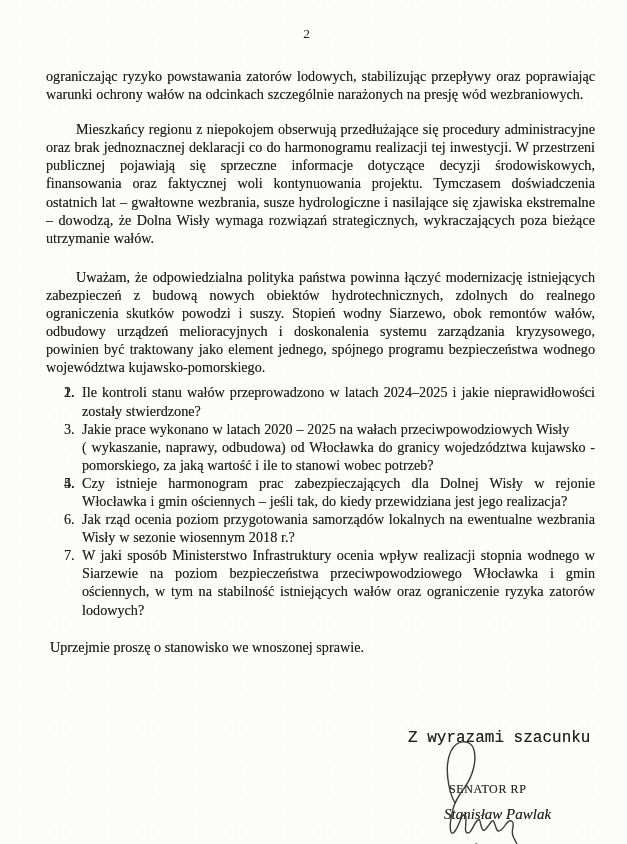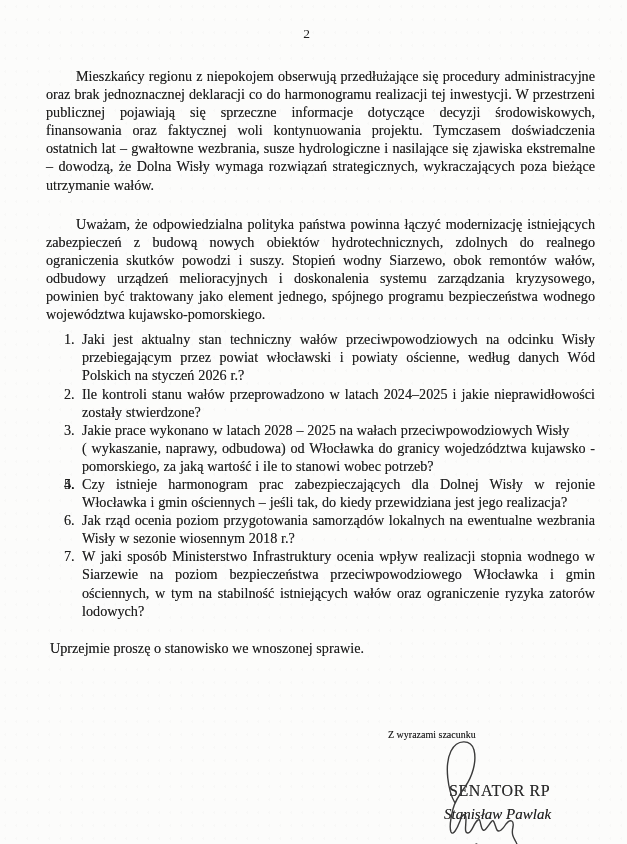--- a/index.html
+++ b/index.html
@@ -51,28 +51,29 @@
     position: relative;
     padding-left: 36px;
     text-align: justify;
     word-spacing: 0.02em;
   }
   .q-num { position: absolute; left: 18px; top: 0; }
   .q-text { white-space: pre-line; }
   .closing-line { margin: 19px 0 0 4px; }
   .sig-salutation {
     position: absolute;
-    left: 388px; top: 729px;
-    font-size: 10px;
+    left: 408px; top: 729px;
+    font-size: 16px;
     text-shadow: 0 0 0.5px rgba(25,25,25,0.55);
+    font-family: Liberation Mono, monospace;
   }
   .sig-title {
     position: absolute;
     left: 449px; top: 782px;
-    font-size: 16px;
+    font-size: 12px;
     letter-spacing: 0.6px;
     color: #2a2a2a;
     text-shadow: 0 0 0.5px rgba(25,25,25,0.5);
   }
   .sig-name {
     position: absolute;
     left: 444px; top: 806px;
     font-size: 15px;
     font-style: italic;
     color: #222;
@@ -85,35 +86,35 @@
   }
 </style>
 </head>
 <body>
 
 <div class="page">
 
   <div class="page-number">2</div>
 
   <div class="content">
+    <p class="para first">ograniczając ryzyko powstawania zatorów lodowych, stabilizując przepływy oraz poprawiając warunki ochrony wałów na odcinkach szczególnie narażonych na presję wód wezbraniowych.</p>
     <p class="para mb-sm">Mieszkańcy regionu z niepokojem obserwują przedłużające się procedury administracyjne oraz brak jednoznacznej deklaracji co do harmonogramu realizacji tej inwestycji. W przestrzeni publicznej pojawiają się sprzeczne informacje dotyczące decyzji środowiskowych, finansowania oraz faktycznej woli kontynuowania projektu. Tymczasem doświadczenia ostatnich lat – gwałtowne wezbrania, susze hydrologiczne i nasilające się zjawiska ekstremalne – dowodzą, że Dolna Wisły wymaga rozwiązań strategicznych, wykraczających poza bieżące utrzymanie wałów.</p>
     <p class="para mb-md">Uważam, że odpowiedzialna polityka państwa powinna łączyć modernizację istniejących zabezpieczeń z budową nowych obiektów hydrotechnicznych, zdolnych do realnego ograniczenia skutków powodzi i suszy. Stopień wodny Siarzewo, obok remontów wałów, odbudowy urządzeń melioracyjnych i doskonalenia systemu zarządzania kryzysowego, powinien być traktowany jako element jednego, spójnego programu bezpieczeństwa wodnego województwa kujawsko-pomorskiego.</p>
 
     <ol class="questions">
       <li>
         <span class="q-num">1.</span>
-        <span class="q-text">Jaki jest aktualny stan techniczny wałów przeciwpowodziowych na odcinku Wisły przebiegającym przez powiat włocławski i powiaty ościenne, według danych Wód Polskich na styczeń 2026 r.?</span>
       </li>
       <li>
         <span class="q-num">2.</span>
         <span class="q-text">Ile kontroli stanu wałów przeprowadzono w latach 2024–2025 i jakie nieprawidłowości zostały stwierdzone?</span>
       </li>
       <li>
         <span class="q-num">3.</span>
-        <span class="q-text">Jakie prace wykonano w latach 2028 – 2025 na wałach przeciwpowodziowych Wisły
+        <span class="q-text">Jakie prace wykonano w latach 2020 – 2025 na wałach przeciwpowodziowych Wisły
 ( wykaszanie, naprawy, odbudowa) od Włocławka do granicy wojedzództwa kujawsko - pomorskiego, za jaką wartość i ile to stanowi wobec potrzeb?</span>
       </li>
       <li>
         <span class="q-num">4.</span>
       </li>
       <li>
         <span class="q-num">5.</span>
         <span class="q-text">Czy istnieje harmonogram prac zabezpieczających dla Dolnej Wisły w rejonie Włocławka i gmin ościennych – jeśli tak, do kiedy przewidziana jest jego realizacja?</span>
       </li>
       <li>

